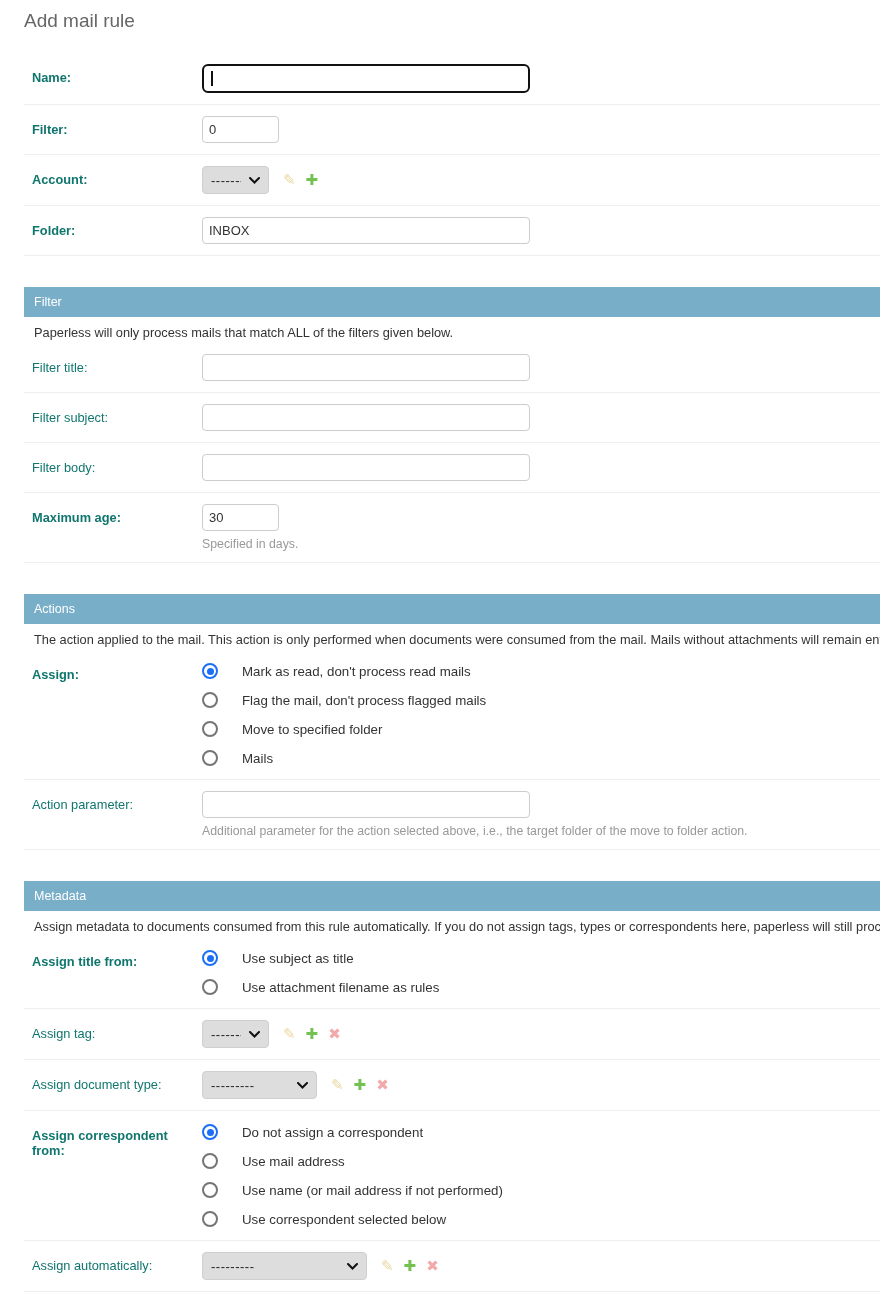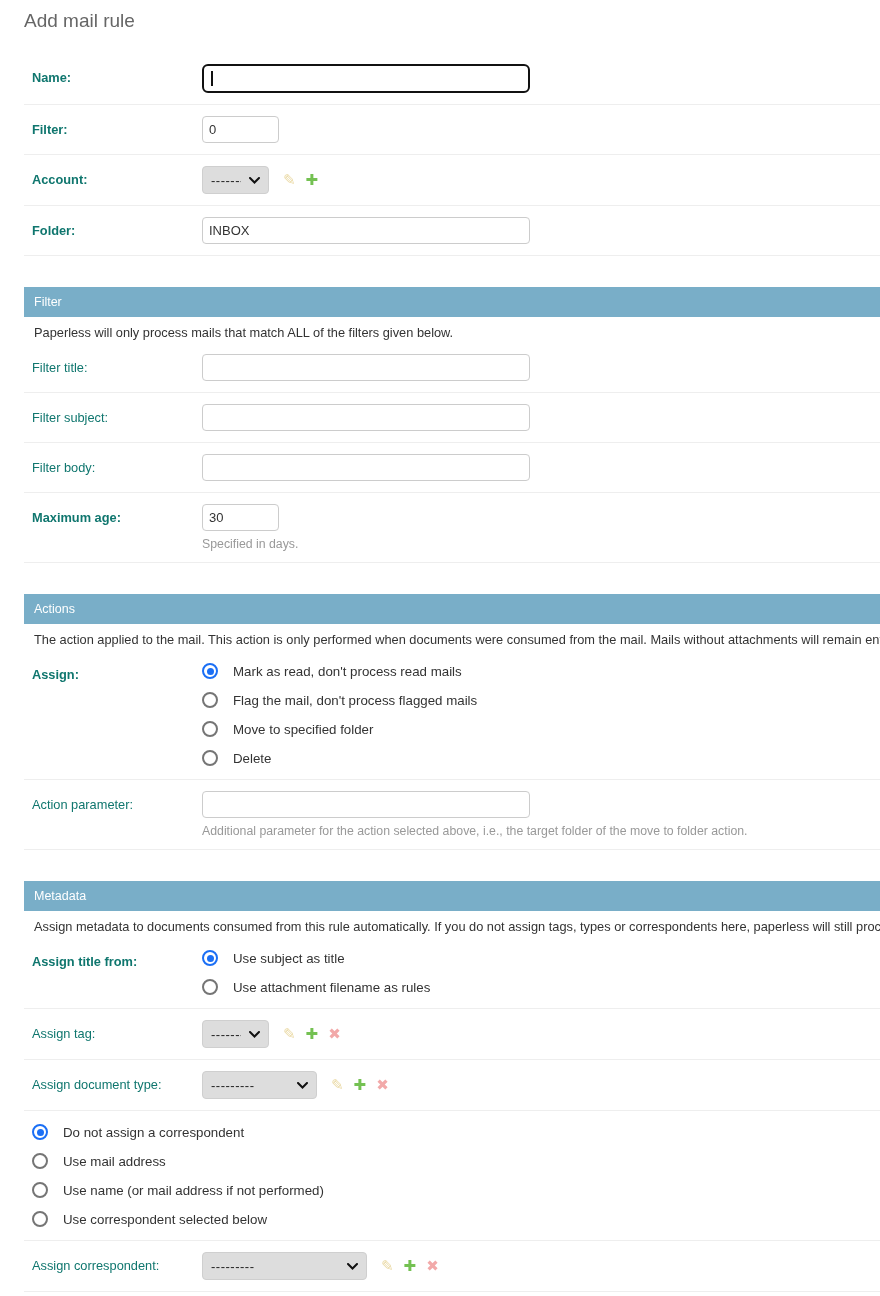--- a/index.html
+++ b/index.html
@@ -76,21 +76,21 @@
   .radio {
     box-sizing: border-box; width: 16px; height: 16px; border-radius: 50%;
     border: 2px solid #757575; background: #fff; flex-shrink: 0;
     position: relative; cursor: pointer;
   }
   .radio.checked { border-color: #1b6ff5; }
   .radio.checked::after {
     content: ""; position: absolute; left: 2.5px; top: 2.5px;
     width: 7px; height: 7px; border-radius: 50%; background: #1b6ff5;
   }
-  .radio-label { margin-left: 15px; font-size: 13.3px; color: #333; }
+  .radio-label { margin-left: 24px; font-size: 13.3px; color: #333; }
 
   .field-help { color: #999; font-size: 12.3px; margin-top: 6px; white-space: nowrap; }
 </style>
 </head>
 <body>
 
 <div class="content">
 
   <h1 class="page-title">Add mail rule</h1>
 
@@ -174,21 +174,21 @@
         <div class="radio-item">
           <span class="radio"></span>
           <span class="radio-label">Flag the mail, don't process flagged mails</span>
         </div>
         <div class="radio-item">
           <span class="radio"></span>
           <span class="radio-label">Move to specified folder</span>
         </div>
         <div class="radio-item">
           <span class="radio"></span>
-          <span class="radio-label">Delete</span>
+          <span class="radio-label">Mails</span>
         </div>
       </div>
     </div>
     <div class="form-row">
       <div class="label-col">Action parameter:</div>
       <div class="field-col">
         <input class="vtext" type="text" value="" style="">
         <div class="field-help">Additional parameter for the action selected above, i.e., the target folder of the move to folder action.</div>
       </div>
     </div>
@@ -236,20 +236,21 @@
               <path d="M1 1 L5.5 5.5 L10 1" stroke="#111" stroke-width="2" fill="none" stroke-linecap="round"></path>
             </svg>
         </div>
         <span class="icon pencil">✎</span>
         <span class="icon plus">✚</span>
         <span class="icon cross">✖</span>
       </div>
     </div>
 
     <div class="form-row">
+      <div class="label-col required">Assign correspondent from:</div>
       <div class="field-col radio-list">
         <div class="radio-item">
           <span class="radio checked"></span>
           <span class="radio-label">Do not assign a correspondent</span>
         </div>
         <div class="radio-item">
           <span class="radio"></span>
           <span class="radio-label">Use mail address</span>
         </div>
         <div class="radio-item">
@@ -257,21 +258,21 @@
           <span class="radio-label">Use name (or mail address if not performed)</span>
         </div>
         <div class="radio-item">
           <span class="radio"></span>
           <span class="radio-label">Use correspondent selected below</span>
         </div>
       </div>
     </div>
 
     <div class="form-row">
-      <div class="label-col">Assign correspondent:</div>
+      <div class="label-col">Assign automatically:</div>
       <div class="field-col field-inline">
         <div class="select w-wide">
           <span class="sel-text">---------</span>
           <svg width="11" height="7" viewBox="0 0 11 7">
               <path d="M1 1 L5.5 5.5 L10 1" stroke="#111" stroke-width="2" fill="none" stroke-linecap="round"></path>
             </svg>
         </div>
         <span class="icon pencil">✎</span>
         <span class="icon plus">✚</span>
         <span class="icon cross">✖</span>

